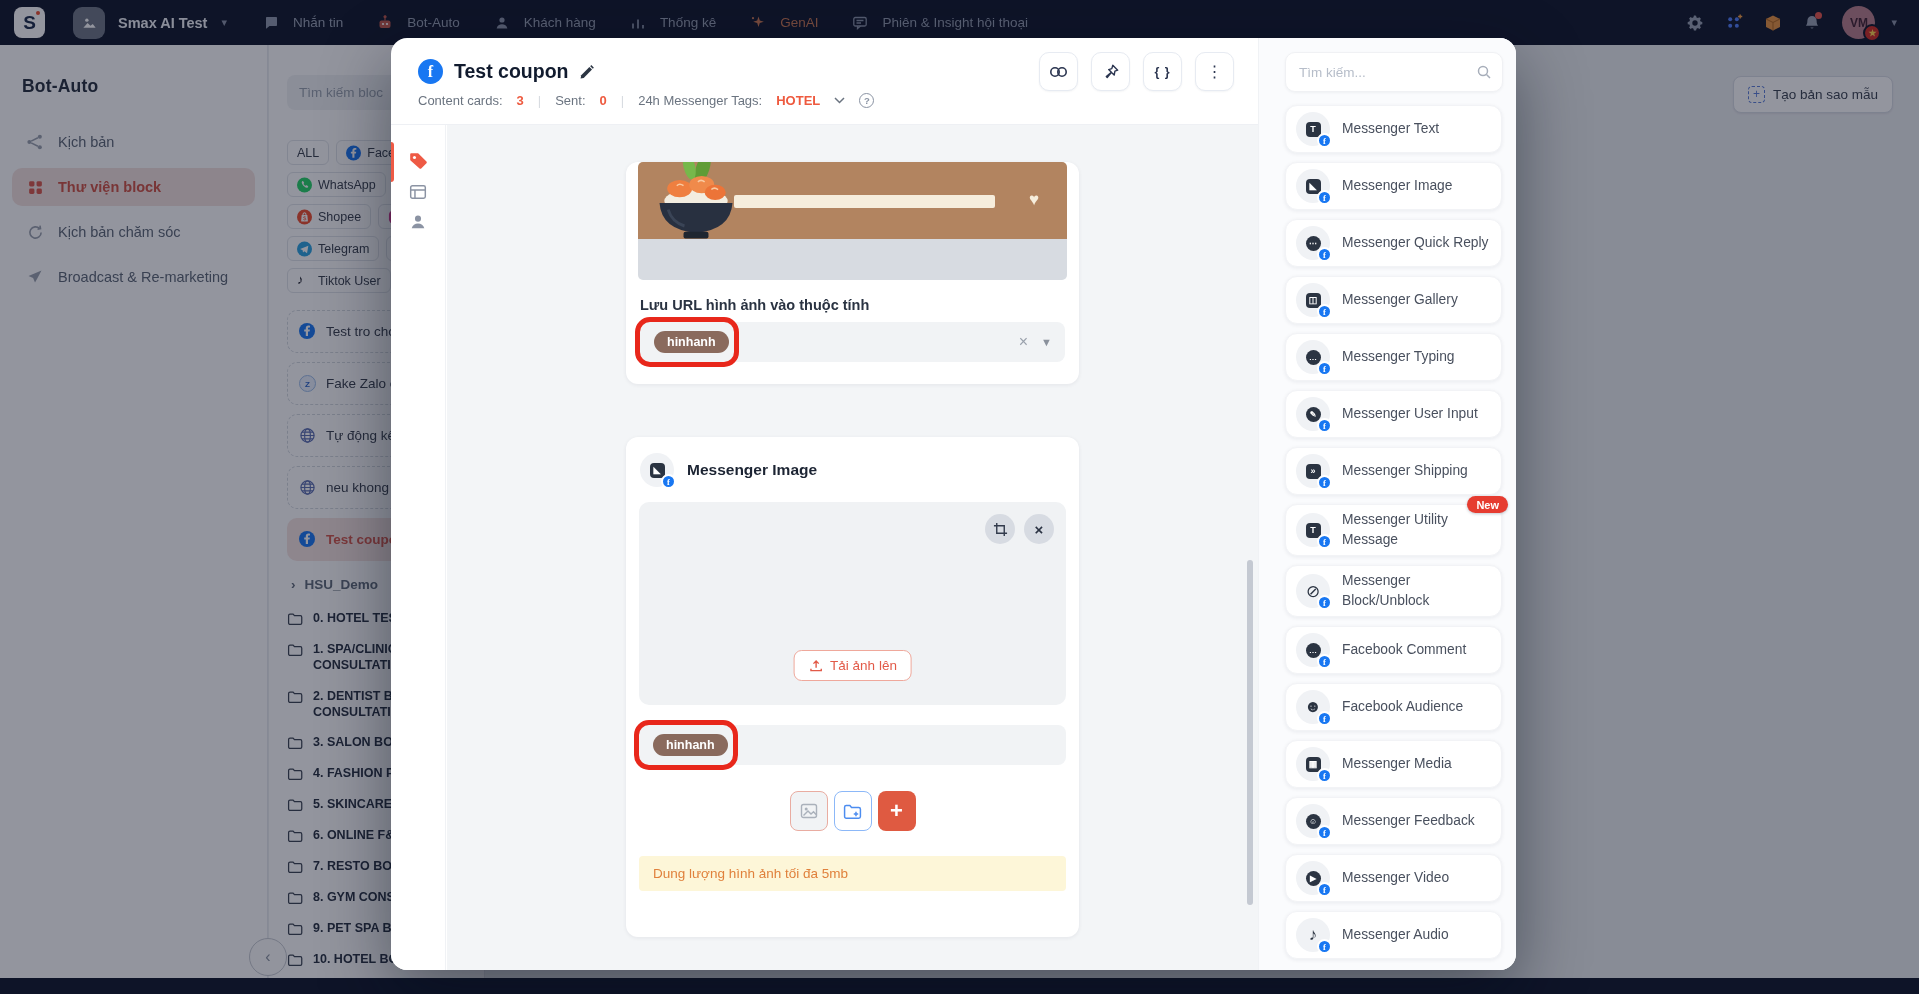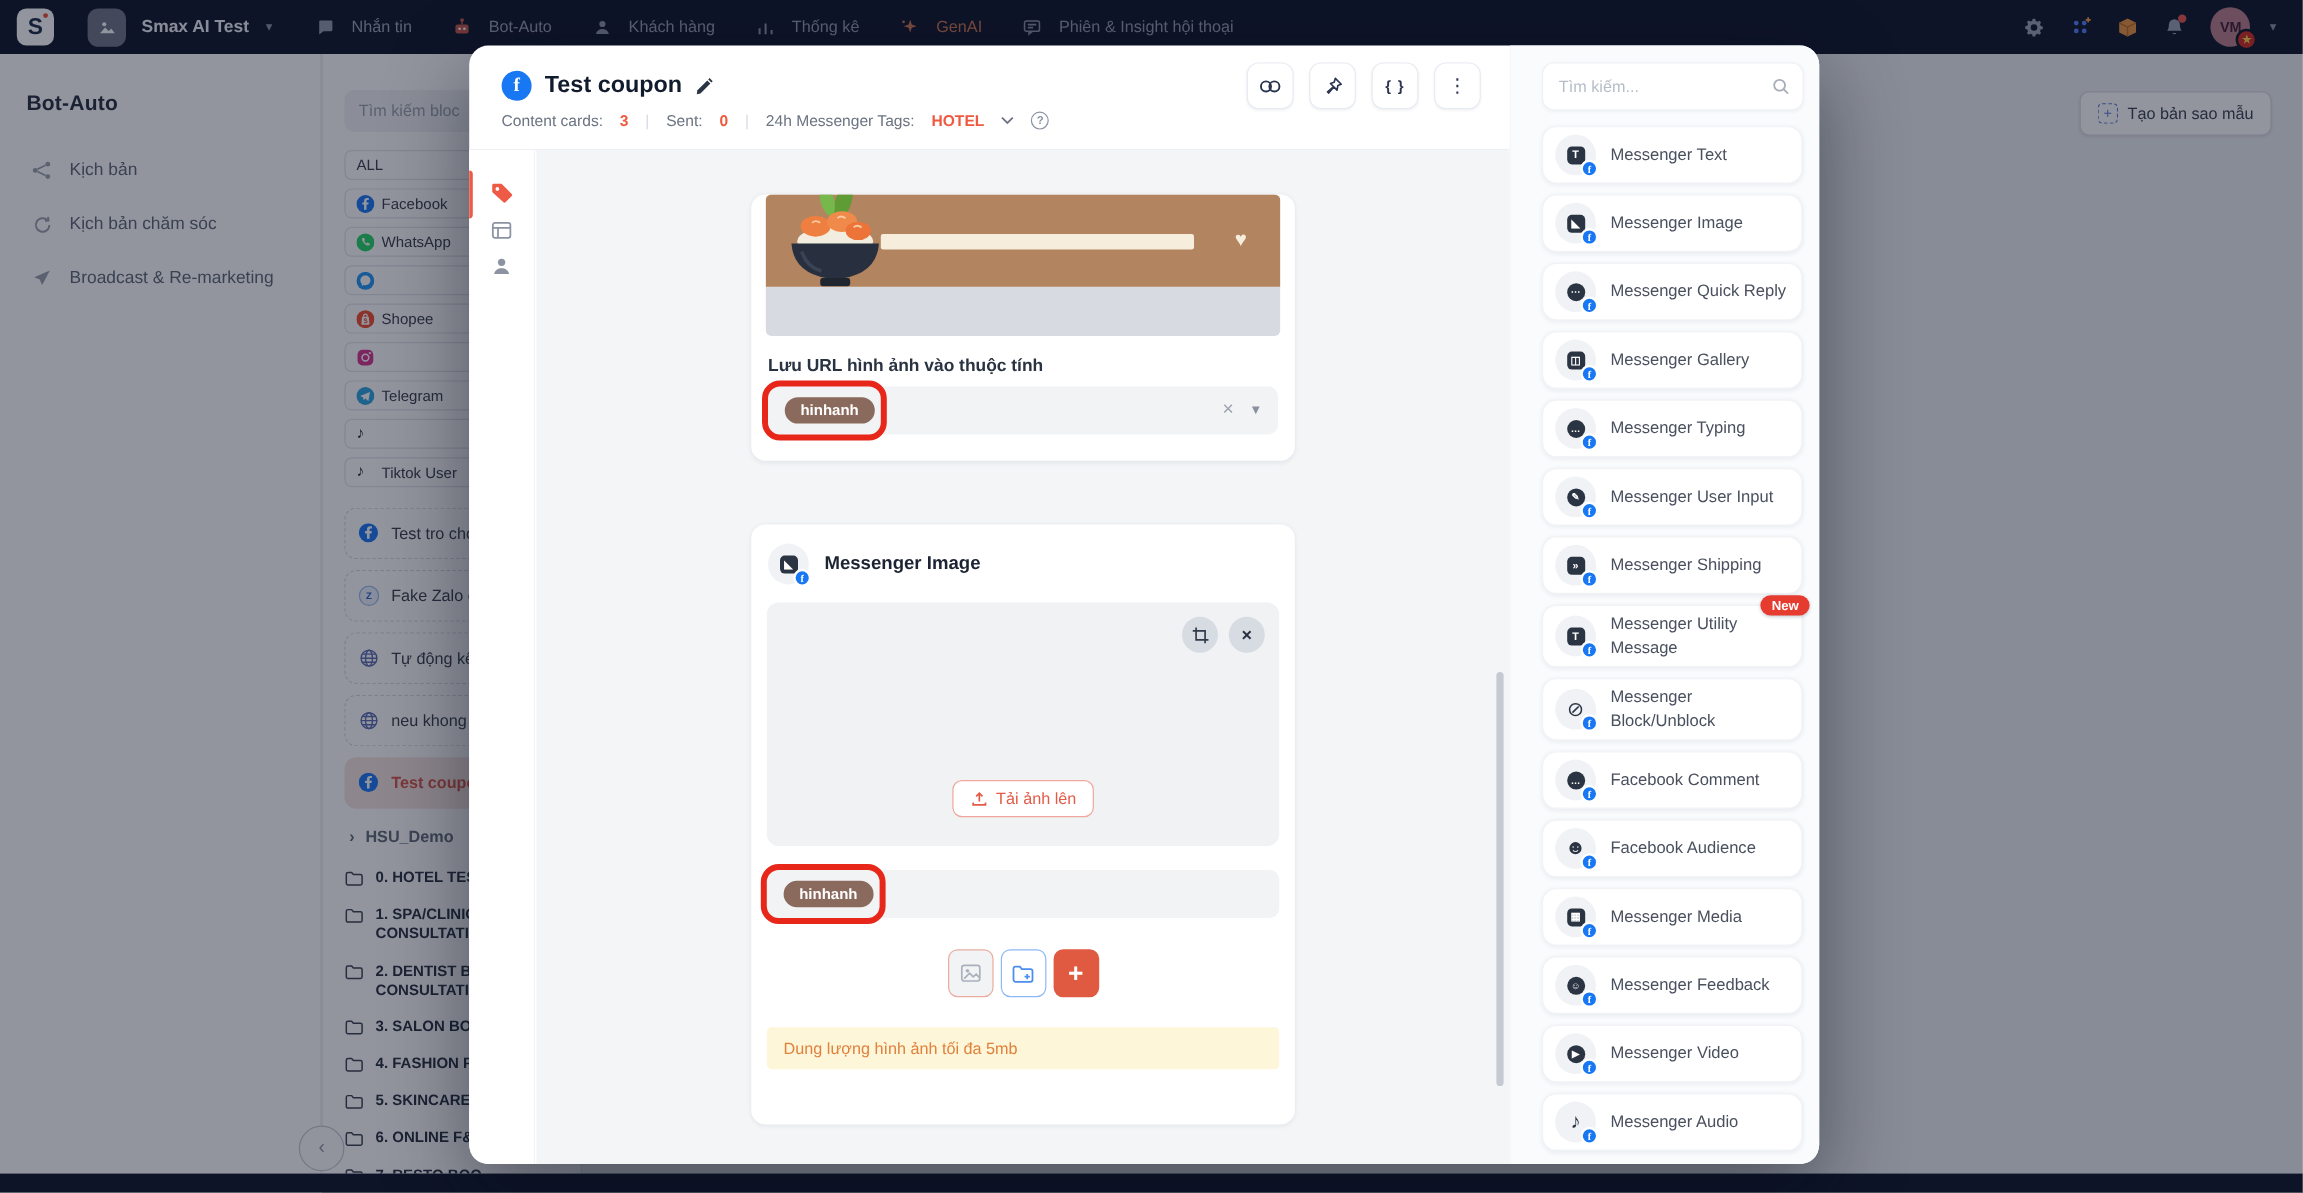--- a/index.html
+++ b/index.html
@@ -32,21 +32,21 @@
   #sidebar-items { margin-top:26px; display:flex; flex-direction:column; gap:7px; }
   .sb-item { display:flex; align-items:center; gap:14px; height:38px; margin:0 12px; padding-left:14px; border-radius:10px; font-size:14.5px; color:#5c6675; cursor:pointer; }
   .sb-item .ic { width:18px; height:18px; display:flex; align-items:center; justify-content:center; }
   .sb-item.active { background:#f5e2df; color:#cf5143; font-weight:bold; }
   #collapse-btn { position:absolute; left:249px; top:938px; width:38px; height:38px; border-radius:50%; background:#fdfdfd; border:1px solid #c6cad1; color:#8a93a0; font-size:16px; display:flex; align-items:center; justify-content:center; z-index:2; cursor:pointer; }
 
   
   #block-panel { position:absolute; left:269px; top:45px; bottom:16px; width:215px; background:#fff; z-index:1; padding:30px 16px 0 18px; overflow:hidden; }
   #bp-search { width:175px; height:35px; background:#f1f3f5; border:none; border-radius:8px; padding:0 12px; font-size:13.5px; color:#5c6675; font-family:inherit; }
   #bp-search::placeholder { color:#98a1ad; }
-  #bp-chips { margin-top:15px; display:flex; flex-wrap:wrap; gap:7px; width:182px;flex-direction:column; }
+  #bp-chips { margin-top:30px; display:flex; flex-wrap:wrap; gap:7px; width:182px; }
   .chip { display:flex; align-items:center; gap:6px; height:25px; padding:0 9px; border:1px solid #e1e4e9; border-radius:6px; background:#fff; font-size:12.5px; color:#39404d; white-space:nowrap; cursor:pointer; }
   .chip .ic { width:15px; height:15px; display:flex; }
   #bp-items { margin-top:17px; display:flex; flex-direction:column; gap:9px; }
   .bp-item { display:flex; align-items:center; gap:10px; height:43px; padding-left:11px; border:1px dashed #d4d9df; border-radius:10px; font-size:13.5px; color:#39404d; background:#fff; cursor:pointer; white-space:nowrap; }
   .bp-item .ic { width:17px; height:17px; display:flex; flex:none; }
   .bp-item.active { background:#f6e3e0; border-color:#f6e3e0; color:#d4564a; font-weight:600; }
   #bp-group { margin:16px 0 0 4px; display:flex; align-items:center; gap:9px; font-size:13.5px; font-weight:bold; color:#5f6a78; cursor:pointer; }
   #bp-folders { margin-top:18px; display:flex; flex-direction:column; gap:14px; }
   .bp-folder { display:flex; align-items:flex-start; gap:10px; font-size:12.5px; font-weight:bold; color:#273040; line-height:1.3; cursor:pointer; }
   .bp-folder .ic { width:16px; height:16px; flex:none; display:flex; margin-top:1px; }
@@ -257,20 +257,31 @@
           <span class="ic">
             <svg width="18" height="18" viewBox="0 0 16 16" fill="#9aa1ad">
               <circle cx="3" cy="8" r="1.8"></circle>
               <circle cx="12.3" cy="3.4" r="1.8"></circle>
               <circle cx="12.3" cy="12.6" r="1.8"></circle>
               <path d="M4.6 7.2l6-3M4.6 8.8l6 3" stroke="#9aa1ad" stroke-width="1.3"></path>
             </svg>
           </span>
           <span>Kịch bản</span>
         </div>
+        <div class="sb-item active">
+          <span class="ic">
+            <svg width="17" height="17" viewBox="0 0 16 16" fill="#d9564a">
+              <rect x="2" y="2" width="5" height="5" rx="1.4"></rect>
+              <rect x="9" y="2" width="5" height="5" rx="1.4"></rect>
+              <rect x="2" y="9" width="5" height="5" rx="1.4"></rect>
+              <rect x="9" y="9" width="5" height="5" rx="1.4"></rect>
+            </svg>
+          </span>
+          <span>Thư viện block</span>
+        </div>
         <div class="sb-item">
           <span class="ic">
             <svg width="17" height="17" viewBox="0 0 16 16" fill="none" stroke="#9aa1ad" stroke-width="1.5">
               <path d="M13.3 8a5.3 5.3 0 1 1-1.5-3.7M12.2 1.6l.5 2.8-2.8.5"></path>
             </svg>
           </span>
           <span>Kịch bản chăm sóc</span>
         </div>
         <div class="sb-item">
           <span class="ic">

